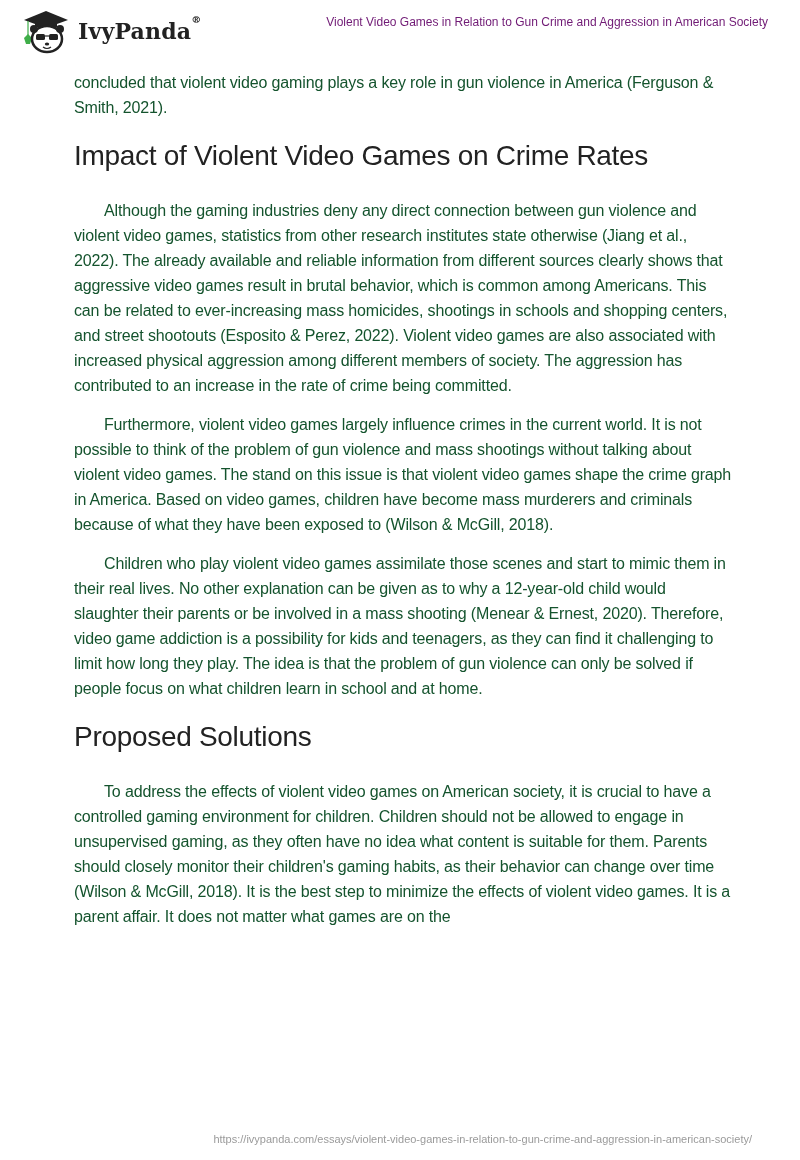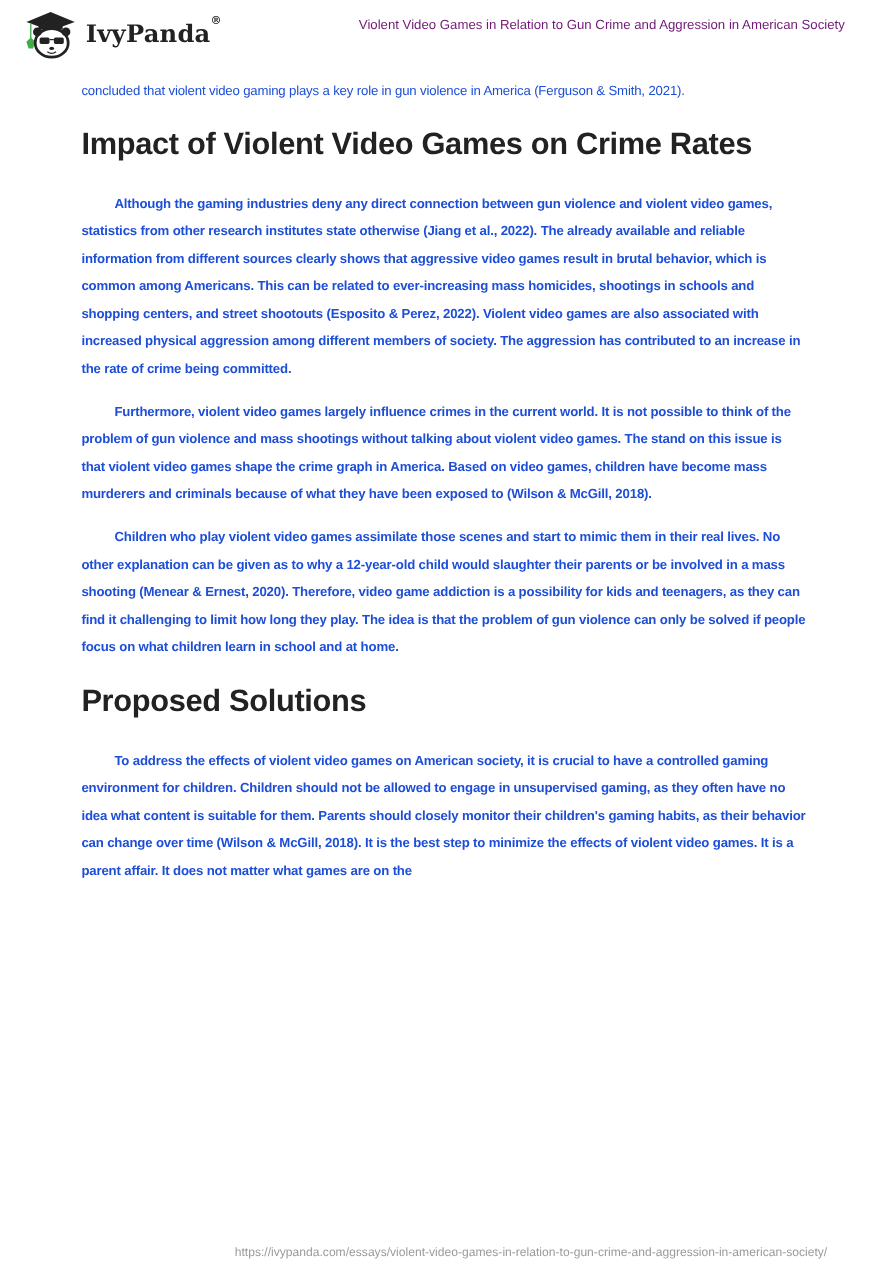--- a/index.html
+++ b/index.html
@@ -4,23 +4,23 @@
   <style>
     html, body { margin: 0; padding: 0; background: #ffffff; }
     body { width: 800px; height: 1160px; position: relative; overflow: hidden; font-family: "Liberation Sans", sans-serif; color: #222; }
     .header { position: absolute; left: 0; top: 0; width: 800px; height: 50px; }
     .logo { position: absolute; left: 18px; top: 8px; display: flex; align-items: center; }
     .logo svg { width: 56px; height: 46px; }
     .logo-text { font-family: "DejaVu Serif", serif; font-weight: bold; font-size: 22px; color: #222; margin-left: 4px; letter-spacing: 0.2px; }
     .logo-reg { font-size: 10px; vertical-align: top; position: relative; top: -4px; }
     .doc-title { position: absolute; right: 32px; top: 15px; font-size: 12px; color: #701a75; white-space: nowrap; }
     .content { position: absolute; left: 74px; top: 70px; width: 660px; }
-    p { margin: 0 0 14px 0; font-size: 12px; line-height: 25px; color: #1d4ed8; letter-spacing: -0.15px; }
-    p.indent { text-indent: 30px; font-weight: bold; }
-    h2 { font-size: 28px; line-height: 40px; font-weight: bold; color: #222; margin: 16px 0 22px 0; letter-spacing: -0.3px; }
+    p { margin: 0 0 14px 0; font-size: 16px; line-height: 25px; color: #14532d; letter-spacing: -0.15px; }
+    p.indent { text-indent: 30px; }
+    h2 { font-size: 28px; line-height: 40px; font-weight: normal; color: #222; margin: 16px 0 22px 0; letter-spacing: -0.3px; }
     .footer-url { position: absolute; right: 48px; top: 1133px; font-size: 11px; color: #9a9a9a; white-space: nowrap; }
   </style>
 </head>
 <body>
 
 <div class="header">
   <div class="logo">
     <svg viewBox="0 0 56 46">
 
       <polygon points="6,12 28,3 50,12 28,20" fill="#222"></polygon>

